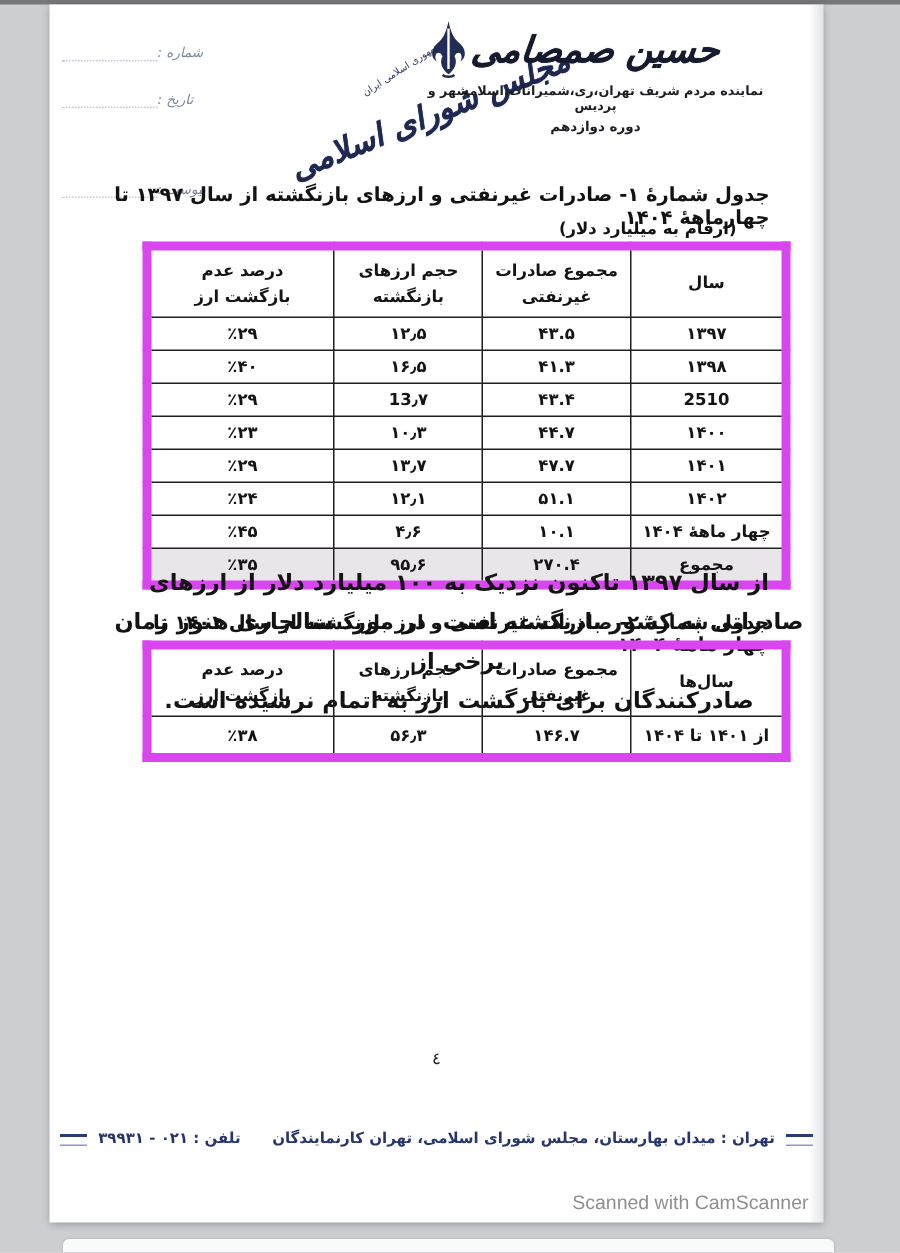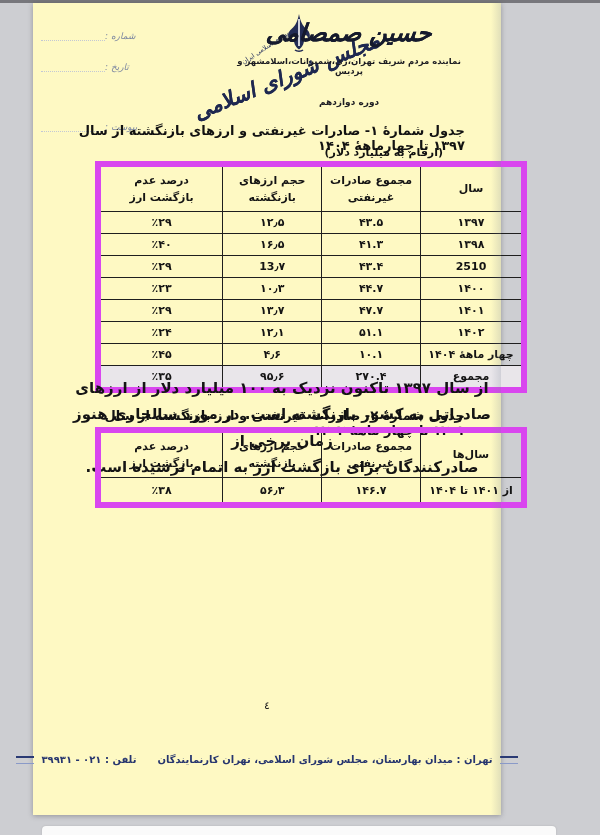--- a/index.html
+++ b/index.html
@@ -1,19 +1,19 @@
 <!DOCTYPE html>
 <html lang="fa"><head>
 <meta charset="utf-8">
 <style>
   html,body{margin:0;padding:0;}
   body{width:600px;height:835px;background:#b9babe;font-family:"DejaVu Sans",sans-serif;}
   .stage{position:relative;width:600px;height:835px;background:#cdced2;overflow:hidden;}
   .top-edge{position:absolute;left:0;top:0;right:0;height:3px;background:#77777c;}
-  .page{position:absolute;left:33px;top:3px;width:468px;height:812px;background:#fef9c3;
+  .page{position:absolute;left:33px;top:3px;width:516px;height:812px;background:#ffffff;
         box-shadow:0 1px 5px rgba(40,40,50,.35);direction:rtl;}
   .page::after{content:"";position:absolute;top:0;bottom:0;right:0;width:10px;
         background:linear-gradient(to right,rgba(120,130,150,0),rgba(120,130,150,.22));pointer-events:none;}
 
   
   .field{position:absolute;display:flex;direction:rtl;align-items:flex-end;height:14px;}
   .field .flabel{font-size:9px;font-style:italic;color:#7c87a0;line-height:1;padding-right:2px;}
   .field .dots{width:64px;border-bottom:1px dotted #c3c8d4;height:10px;}
   #field-no{left:8px;top:24px;}
   #field-date{left:8px;top:55px;}
@@ -26,21 +26,21 @@
   .emblem-svg{position:absolute;left:52px;top:6px;}
   .calligraphy{position:absolute;left:-16px;top:52px;width:170px;text-align:center;
         font-size:21px;font-weight:bold;font-style:italic;color:#1e2850;white-space:nowrap;
         transform:rotate(-22deg);letter-spacing:-1px;text-shadow:0 0 .6px #1e2850;}
 
   
   .name-block{position:absolute;right:34px;top:16px;width:236px;text-align:center;}
   .mp-name{font-size:24px;font-weight:bold;font-style:italic;color:#151a2d;
         transform:skewX(-6deg);text-shadow:0 0 .5px #151a2d;}
   .mp-subtitle{margin-top:9px;font-size:8.5px;font-weight:bold;color:#1c1c22;}
-  .mp-term{margin-top:21px;font-size:9px;font-weight:bold;color:#1c1c22;}
+  .mp-term{margin-top:4px;font-size:9px;font-weight:bold;color:#1c1c22;}
 
   
   .tbl-title{position:absolute;right:36px;left:40px;text-align:right;font-size:13px;
         font-weight:bold;color:#121212;}
   #title1{top:120px;}
   .unit-note{position:absolute;right:58px;top:143px;font-size:11px;font-weight:bold;color:#121212;}
   #title2{top:405px;}
 
   
   table{position:absolute;left:62px;width:432px;border-collapse:collapse;direction:rtl;
@@ -226,16 +226,17 @@
     <div class="footer">
       <span class="rule"></span>
       <span class="addr">تهران : میدان بهارستان، مجلس شورای اسلامی، تهران کارنمایندگان</span>
       <span class="phone">
         <span>تلفن :</span>
         <span dir="ltr">۳۹۹۳۱ - ۰۲۱</span>
       </span>
       <span class="rule"></span>
     </div>
 
+    <div class="camscanner">Scanned with CamScanner</div>
   </div>
 
   <div class="next-page"></div>
 </div>
 
 </body></html>

